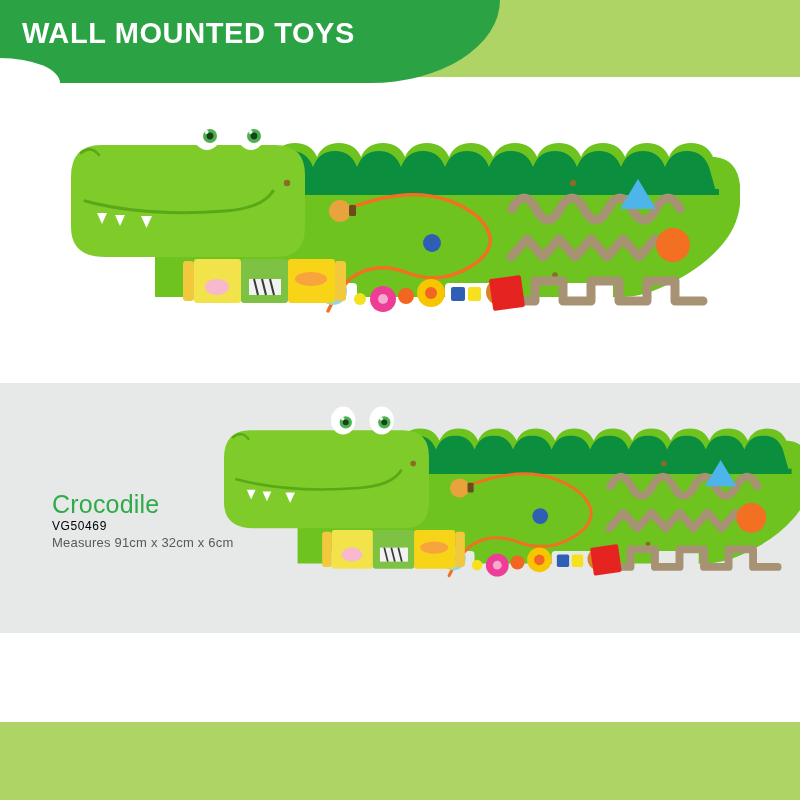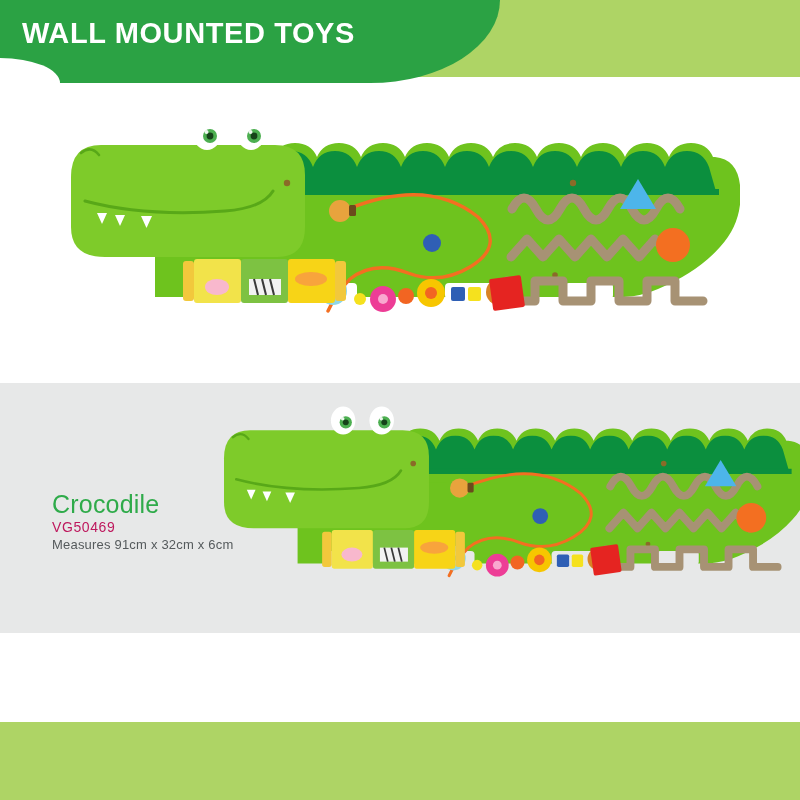--- a/index.html
+++ b/index.html
@@ -78,22 +78,22 @@
     width: 250px;
     margin-left: 40px;
   }
   #product-name {
     font-size: 25px;
     color: #2fab4a;
     line-height: 1.05;
     letter-spacing: 0.2px;
   }
   #product-code {
-    font-size: 14px;
-    color: #be185d;
+    font-size: 12px;
+    color: #000000;
     letter-spacing: 0.6px;
     margin-top: 2px;
   }
   #product-measures {
     font-size: 13px;
     color: #555a5c;
     letter-spacing: 0.2px;
     margin-top: 2px;
   }
 

